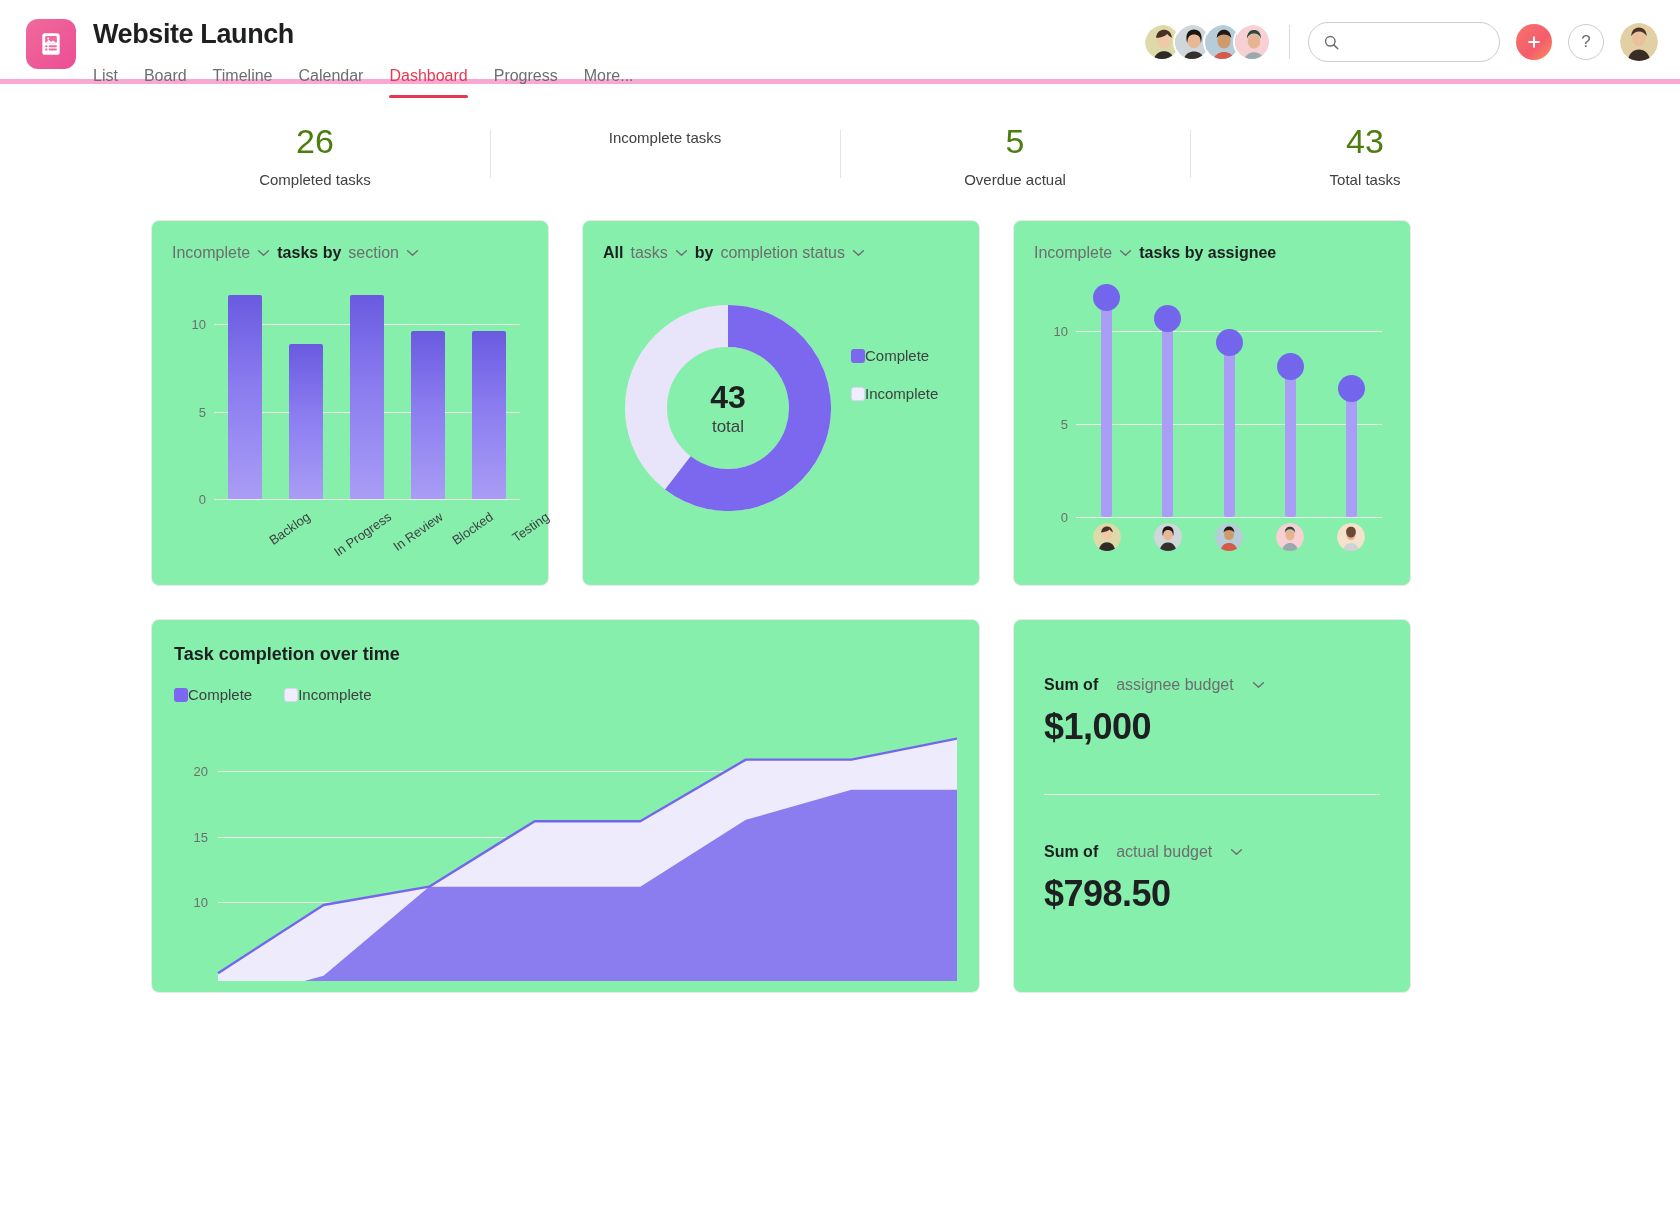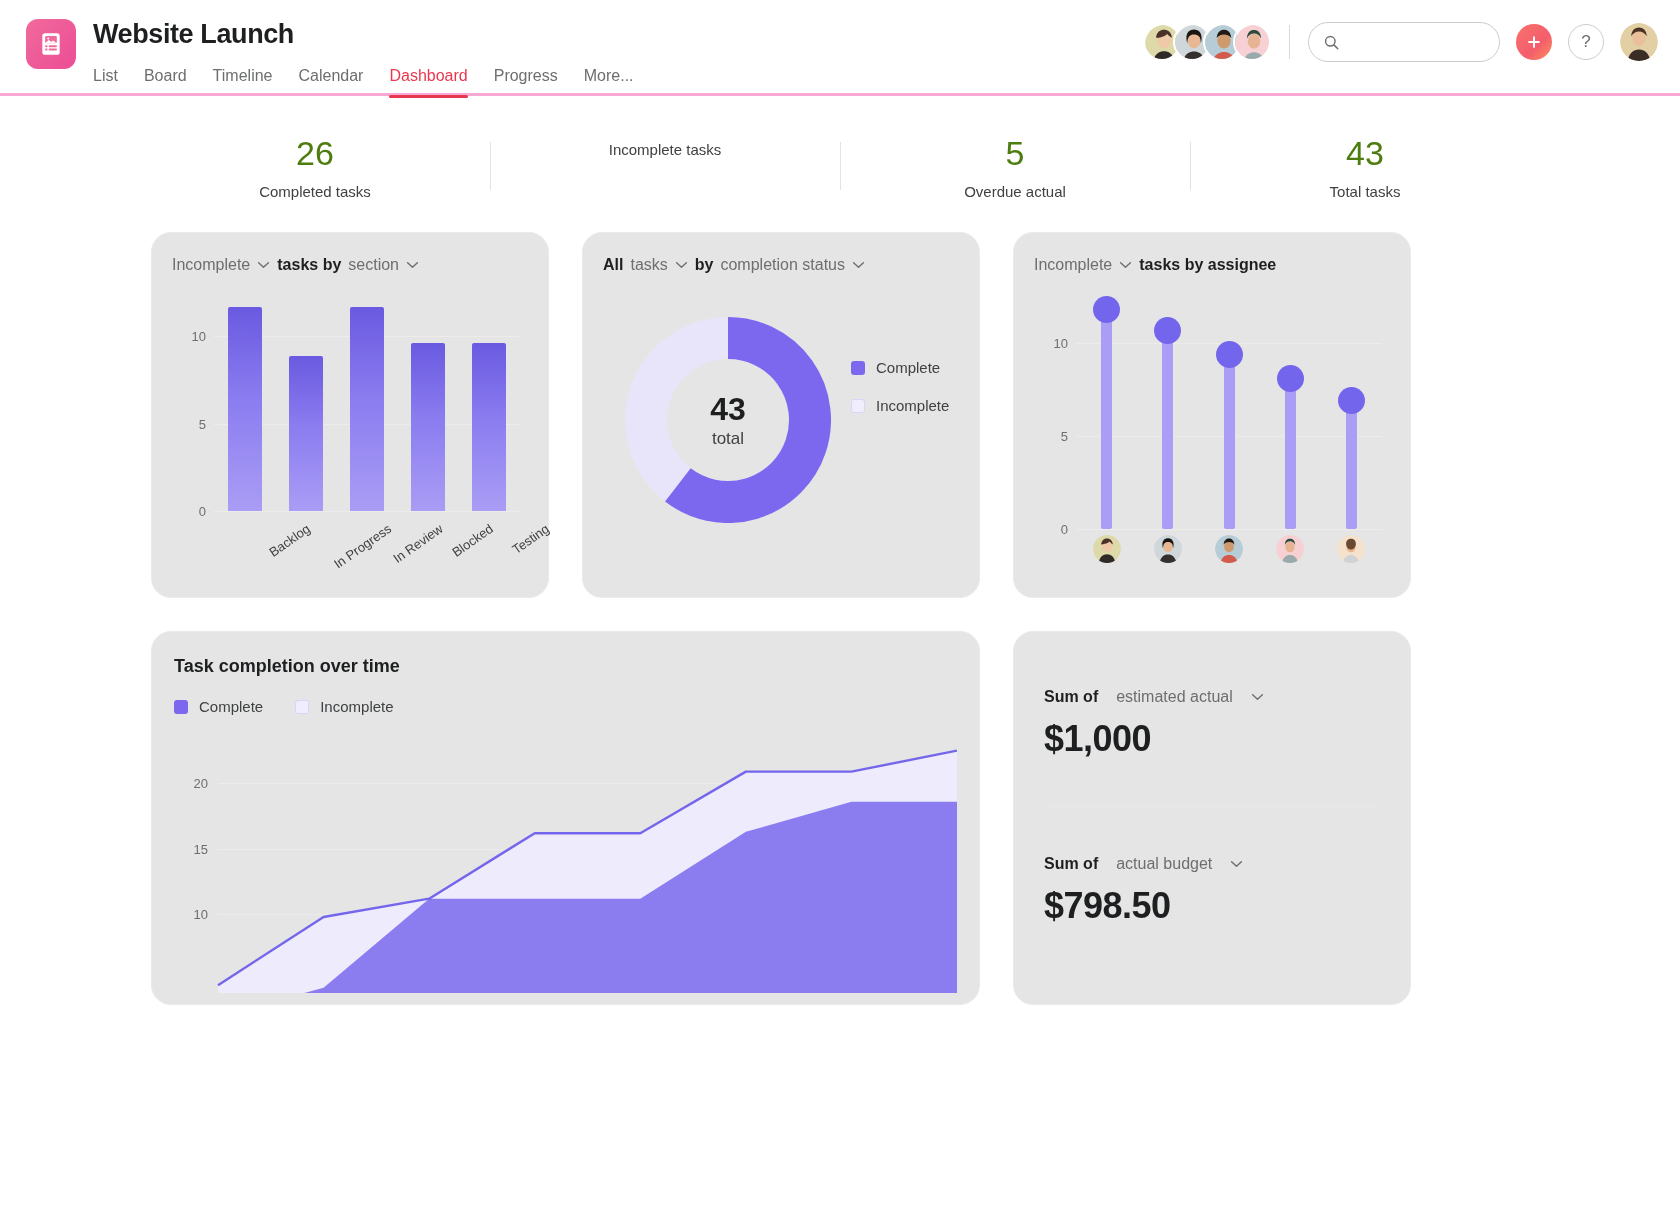--- a/index.html
+++ b/index.html
@@ -7,22 +7,22 @@
     width: 1680px; height: 1208px;
     background: #ffffff;
     font-family: "Liberation Sans", sans-serif;
     color: #1e1f21;
     overflow: hidden;
   }
 
   
   .topbar {
     position: relative;
-    height: 96px;
-    border-bottom: 3px solid #f9a8d4;
+    height: 84px;
+    border-bottom: 5px solid #f9a8d4;
     display: flex;
     align-items: flex-start;
   }
   .project-icon {
     position: absolute; left: 26px; top: 19px;
     width: 50px; height: 50px; border-radius: 12px;
     background: linear-gradient(135deg, #f06a9b 0%, #ec4d95 100%);
     display: flex; align-items: center; justify-content: center;
   }
   .project-icon svg { width: 26px; height: 26px; }
@@ -89,21 +89,21 @@
   .stat-label { font-size: 15px; color: #3f4142; margin-top: 9px; }
 
   
   .grid {
     display: grid;
     grid-template-columns: 398px 398px 398px;
     gap: 33px;
     padding: 14px 0 0 151px;
   }
   .card {
-    background: #e5e5e5; border: 1px solid #eceae8; border-radius: 20px;
+    background: #86efac; border: 1px solid #eceae8; border-radius: 8px;
     position: relative;
   }
   .card.chart { height: 366px; padding: 22px 20px 12px; }
   .card-header {
     display: flex; align-items: center; gap: 7px;
     font-size: 16px; line-height: 20px; white-space: nowrap;
   }
   .dd { color: #6d6e6f; cursor: pointer; }
   .dd.strong { color: #1e1f21; font-weight: 700; cursor: default; }
   .chev { width: 13px; height: 8px; display: inline-block; flex: none; }
@@ -127,21 +127,21 @@
 
   
   .donut-wrap { position: absolute; left: 42px; top: 84px; width: 206px; height: 206px; }
   .donut-center {
     position: absolute; inset: 0; display: flex; flex-direction: column;
     align-items: center; justify-content: center;
   }
   .donut-total { font-size: 32px; font-weight: 700; color: #1e1f21; line-height: 36px; }
   .donut-sub { font-size: 17px; color: #3f4142; margin-top: 2px; }
   .legend { position: absolute; left: 268px; top: 126px; }
-  .legend-row { display: flex; align-items: center; gap: 11px; margin-bottom: 21px; font-size: 15px; color: #3f4142; }
+  .legend-row { display: flex; align-items: center; margin-bottom: 21px; font-size: 15px; color: #3f4142; }
   .swatch { width: 14px; height: 14px; border-radius: 3px; flex: none; }
   .swatch.full { background: #7b68ee; }
   .swatch.empty { background: #f0eefd; border: 1px solid #d9d4f8; }
 
   
   .lolli-stem { position: absolute; width: 11px; background: #a99df5; border-radius: 2px; }
   .lolli-dot { position: absolute; width: 27px; height: 27px; border-radius: 50%; background: #7466ec; }
 
   
   .card.area-card {
@@ -441,21 +441,21 @@
           <polygon points="44,262 44,285.58 149.57142857142856,256.76 255.14285714285714,167.68 360.7142857142857,167.68 466.2857142857143,167.68 571.8571428571429,100.87 677.4285714285714,70.73999999999998 783,70.73999999999998 783,262" fill="#8b7cf0"></polygon>
           <polyline points="44,254.14000000000001 149.57142857142856,186.01999999999998 255.14285714285714,167.68 360.7142857142857,102.18 466.2857142857143,102.18 571.8571428571429,40.610000000000014 677.4285714285714,40.610000000000014 783,19.649999999999977" fill="none" stroke="#7466ec" stroke-width="2.4" stroke-linejoin="round"></polyline>
         </svg>
       </div>
   </div>
 
   <div class="card budget">
     <div class="budget-block">
       <div class="budget-head">
         <span class="k">Sum of</span>
-        <span class="v">estimated actual</span>
+        <span class="v">assignee budget</span>
         <svg class="chev" viewBox="0 0 14 9">
             <path d="M1.5 2l5.5 5 5.5-5" fill="none" stroke="#6d6e6f" stroke-width="1.6" stroke-linecap="round" stroke-linejoin="round"></path>
           </svg>
       </div>
       <div class="budget-val">$1,000</div>
     </div>
 
     <div class="budget-sep"></div>
 
     <div class="budget-block budget-block-2">

